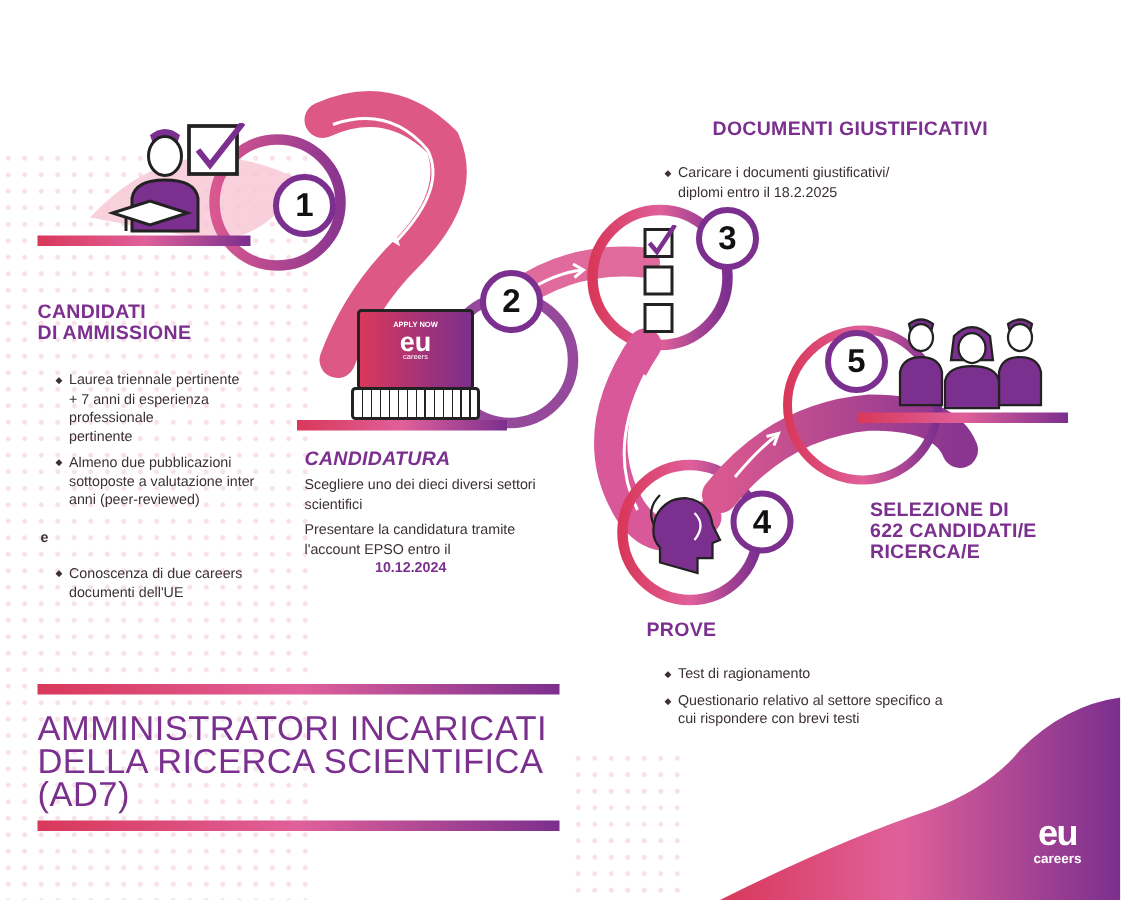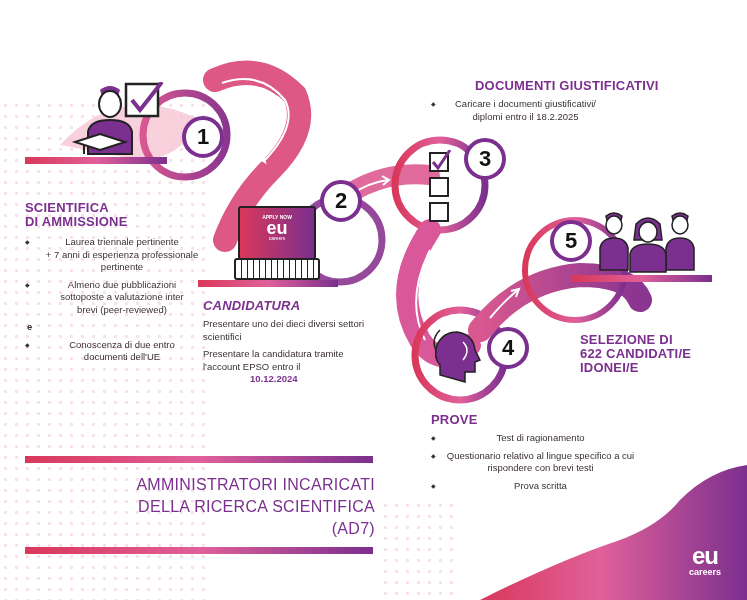--- a/index.html
+++ b/index.html
@@ -3,26 +3,26 @@
 <meta charset="utf-8">
 <style>
   html, body { margin:0; padding:0; }
   body { width:747px; height:600px; position:relative; overflow:hidden; background:#ffffff;
          font-family:"Liberation Sans", sans-serif; color:#3a2a3a; }
   .dots { position:absolute; background-image:radial-gradient(#f6dbe3 1.6px, transparent 1.8px);
           background-size:11px 11px; }
   .abs { position:absolute; }
   .heading { color:#7b2f8e; font-weight:bold; font-size:13px; line-height:14px; letter-spacing:0.2px; }
   .body-text { font-size:9.5px; line-height:12.5px; color:#3b3034; }
-  .bullet-list { list-style:none; margin:0; padding:0;text-align:center; }
+  .bullet-list { list-style:none; margin:12px; padding:0; }
   .bullet-list li { position:relative; padding-left:9px; margin-bottom:5px; }
   .bullet-list li::before { content:"\25C6"; position:absolute; left:0; top:0; font-size:6px; color:#3b3034; }
   .gbar { position:absolute; height:7px; background:linear-gradient(90deg,#d9385a,#e0609a 50%,#7b2f8e); }
-  .title-block { position:absolute; left:25px; width:350px; text-align:right; color:#7b2f8e;
-                 font-size:16px; line-height:22px; font-weight:normal; letter-spacing:0.3px; }
+  .title-block { position:absolute; left:25px; width:350px; text-align:left; color:#7b2f8e;
+                 font-size:23px; line-height:22px; font-weight:normal; letter-spacing:0.3px; }
   .num-circle { position:absolute; width:34px; height:34px; border-radius:50%; background:#fff;
                 border:4px solid #7b2f8e; display:flex; align-items:center; justify-content:center;
                 font-weight:bold; font-size:22px; color:#111; }
   .strong-date { color:#7b2f8e; font-weight:bold;margin-left:47px; }
 </style>
 </head>
 <body>
 
 <div class="dots" style="left:0;top:100px;width:210px;height:500px;opacity:0.8;"></div>
 <div class="dots" style="left:380px;top:500px;width:80px;height:100px;opacity:0.8;"></div>
@@ -84,59 +84,59 @@
     <ellipse cx="40" cy="22" rx="11" ry="13" fill="#fff" stroke="#222" stroke-width="2"></ellipse>
     <path d="M18 72 L18 50 Q20 38 40 38 Q60 38 62 50 L62 72 Z" fill="#7b2f8e" stroke="#222" stroke-width="2"></path>
     <path d="M5 60 L30 52 L55 60 L30 68 Z" fill="#fff" stroke="#222" stroke-width="2"></path>
     <path d="M14 63 L14 72" stroke="#222" stroke-width="2"></path>
   </svg>
 </div>
 <div class="gbar" style="left:25px;top:157px;width:142px;"></div>
 <div class="num-circle" style="left:182px;top:116px;">1</div>
 
 <div class="abs heading" style="left:25px;top:201px;">
-  <div>SCIENTIFICA</div>
+  <div>CANDIDATI</div>
   <div>DI AMMISSIONE</div>
 </div>
 <div class="abs body-text" style="left:25px;top:236px;width:185px;">
   <ul class="bullet-list">
     <li>
       <span>Laurea triennale pertinente</span><br>
       <span>+ 7 anni di esperienza professionale</span><br>
       <span>pertinente</span>
     </li>
     <li>
       <span>Almeno due pubblicazioni</span><br>
       <span>sottoposte a valutazione inter</span><br>
-      <span>brevi (peer-reviewed)</span>
+      <span>anni (peer-reviewed)</span>
     </li>
   </ul>
   <div style="font-weight:bold;margin:0 0 5px 2px;">e</div>
   <ul class="bullet-list">
     <li>
-      <span>Conoscenza di due entro</span><br>
+      <span>Conoscenza di due careers</span><br>
       <span>documenti dell'UE</span>
     </li>
   </ul>
 </div>
 
 <div class="abs" style="left:228px;top:200px;width:100px;height:85px;">
   <div style="position:absolute;left:10px;top:6px;width:74px;height:50px;border:2px solid #222;border-radius:3px;background:linear-gradient(90deg,#d9385a,#7b2f8e);color:#fff;text-align:center;">
     <div style="font-size:5px;font-weight:bold;margin-top:6px;">APPLY NOW</div>
     <div style="font-size:18px;font-weight:bold;line-height:16px;">eu</div>
     <div style="font-size:5px;line-height:5px;">careers</div>
   </div>
   <div style="position:absolute;left:6px;top:58px;width:82px;height:18px;border:2px solid #222;border-radius:3px;background:repeating-linear-gradient(90deg,#fff 0 5px,#222 5px 6px);"></div>
 </div>
 <div class="gbar" style="left:198px;top:280px;width:140px;"></div>
 <div class="num-circle" style="left:320px;top:180px;">2</div>
 
 <div class="abs heading" style="left:203px;top:299px;font-style:italic;">CANDIDATURA</div>
 <div class="abs body-text" style="left:203px;top:318px;width:165px;">
-  <div style="margin-bottom:5px;">Presentare uno dei dieci diversi settori scientifici</div>
+  <div style="margin-bottom:5px;">Scegliere uno dei dieci diversi settori scientifici</div>
   <div>
     <span>Presentare la candidatura tramite l'account EPSO entro il </span><span class="strong-date">10.12.2024</span>
   </div>
 </div>
 
 <div class="abs heading" style="left:431px;top:79px;padding-left:44px;">DOCUMENTI GIUSTIFICATIVI</div>
 <div class="abs body-text" style="left:431px;top:98px;width:180px;">
   <ul class="bullet-list">
     <li>Caricare i documenti giustificativi/ diplomi entro il 18.2.2025</li>
   </ul>
@@ -156,22 +156,21 @@
     <path d="M15 10 Q5 20 12 32" fill="none" stroke="#222" stroke-width="1.5"></path>
     <path d="M15 55 L15 45 Q8 38 12 25 Q18 12 32 12 Q48 14 50 30 L55 40 L50 42 L50 52 L40 52 L40 62 Z" fill="#7b2f8e" stroke="#222" stroke-width="1.5"></path>
     <path d="M38 22 Q46 30 38 40" fill="none" stroke="#fff" stroke-width="1.5"></path>
   </svg>
 </div>
 <div class="num-circle" style="left:487px;top:327px;">4</div>
 <div class="abs heading" style="left:431px;top:413px;">PROVE</div>
 <div class="abs body-text" style="left:431px;top:432px;width:210px;">
   <ul class="bullet-list">
     <li>Test di ragionamento</li>
-    <li>Questionario relativo al lingue specifico a cui rispondere con brevi testi</li>
-    <li>Prova scritta</li>
+    <li>Questionario relativo al settore specifico a cui rispondere con brevi testi</li>
   </ul>
 </div>
 
 <div class="abs" style="left:598px;top:210px;width:105px;height:65px;">
   <svg width="105" height="65" viewBox="0 0 105 65">
     <g stroke="#222" stroke-width="1.5">
       <path d="M8 6 Q16 0 24 6 L23 10 L9 10 Z" fill="#7b2f8e"></path>
       <ellipse cx="16" cy="15" rx="8" ry="9" fill="#fff"></ellipse>
       <path d="M2 60 L2 38 Q4 28 16 28 Q28 28 30 38 L30 60 Z" fill="#7b2f8e"></path>
       <path d="M74 6 Q82 0 90 6 L89 10 L75 10 Z" fill="#7b2f8e"></path>
@@ -181,21 +180,21 @@
       <ellipse cx="50" cy="22" rx="9" ry="10" fill="#fff"></ellipse>
       <path d="M32 62 L32 44 Q34 34 50 34 Q66 34 68 44 L68 62 Z" fill="#7b2f8e"></path>
     </g>
   </svg>
 </div>
 <div class="gbar" style="left:572px;top:275px;width:140px;"></div>
 <div class="num-circle" style="left:550px;top:220px;">5</div>
 <div class="abs heading" style="left:580px;top:333px;">
   <div>SELEZIONE DI</div>
   <div>622 CANDIDATI/E</div>
-  <div>IDONEI/E</div>
+  <div>RICERCA/E</div>
 </div>
 
 <div class="gbar" style="left:25px;top:456px;width:348px;"></div>
 <div class="title-block" style="top:474px;">
   <div>AMMINISTRATORI INCARICATI</div>
   <div>DELLA RICERCA SCIENTIFICA</div>
   <div>(AD7)</div>
 </div>
 <div class="gbar" style="left:25px;top:547px;width:348px;"></div>
 

